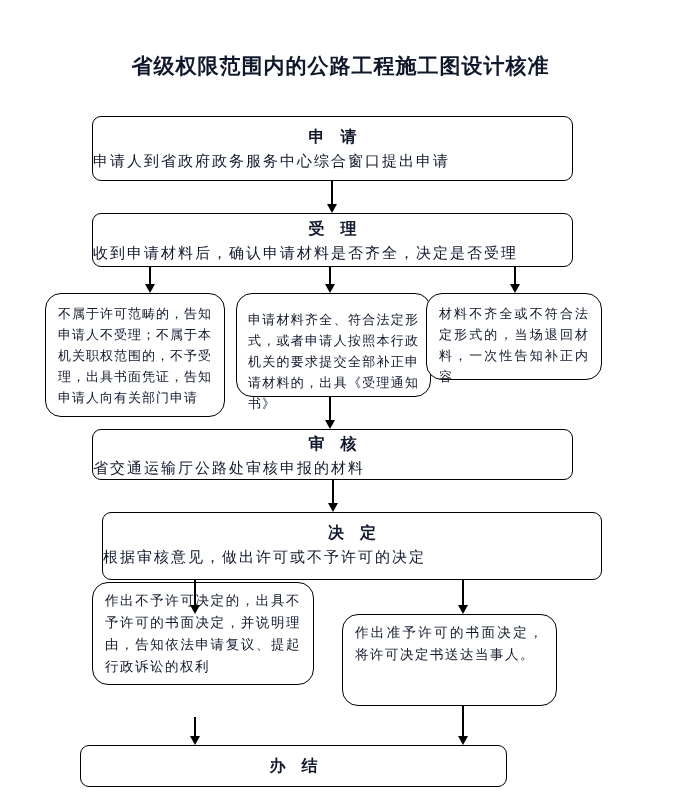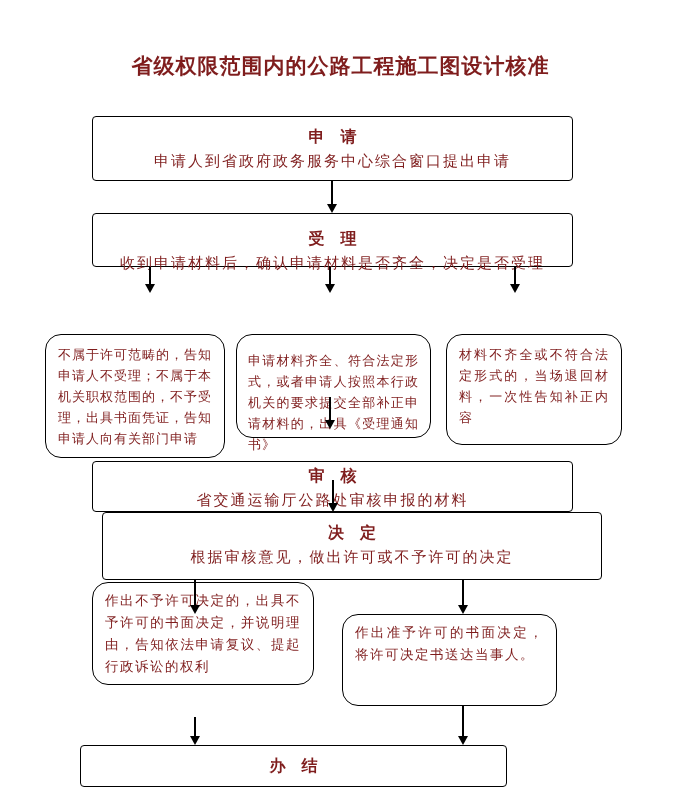--- a/index.html
+++ b/index.html
@@ -1,49 +1,49 @@
 <!DOCTYPE html>
 <html><head>
 <meta charset="utf-8">
 <style>
   html,body{margin:0;padding:0;background:#ffffff;}
   .canvas{
     position:relative;width:681px;height:803px;background:#ffffff;
-    font-family:"Liberation Serif","DejaVu Serif",serif;color:#7f1d1d;
+    font-family:"Liberation Serif","DejaVu Serif",serif;color:#0f172a;
     overflow:hidden;
   }
   .page-title{
     position:absolute;left:0;top:52px;width:100%;text-align:center;
     font-size:21px;font-weight:bold;letter-spacing:1px;
   }
   .node{
     position:absolute;border:1.5px solid #000;background:#fff;
-    box-sizing:border-box;border-radius:4px;
+    box-sizing:border-box;border-radius:9px;
   }
   .node .hd{
     text-align:center;font-weight:bold;font-size:16px;line-height:25px;
   }
   .node .bd{
-    text-align:center;font-size:15px;line-height:24px;letter-spacing:2px;
+    text-align:left;font-size:15px;line-height:24px;letter-spacing:2px;
   }
-  .branch{border-radius:16px;margin-top:41px;}
+  .branch{border-radius:16px;}
   .branch .bd{
     text-align:justify;font-size:13px;line-height:21px;letter-spacing:1px;
   }
   .smallbox{border-radius:16px;}
   .smallbox .bd{
     text-align:justify;font-size:13.5px;line-height:22px;letter-spacing:1.5px;
   }
   
   .n-apply   {left:92px; top:116px;width:481px;height:65px; padding-top:7px;}
-  .n-accept  {left:92px; top:213px;width:481px;height:54px; padding-top:12px;}
+  .n-accept  {left:92px; top:213px;width:481px;height:54px; padding-top:2px;}
   .n-notacc  {left:45px; top:293px;width:180px;height:124px;padding:9px 12px;}
   .n-acc     {left:236px;top:293px;width:195px;height:104px;padding:15px 11px;}
-  .n-ret     {left:446px;top:293px;width:176px;height:111px;padding:9px 12px;}
-  .n-review  {left:92px; top:429px;width:481px;height:51px; padding-top:1px;margin-top:32px;}
+  .n-ret     {left:426px;top:293px;width:176px;height:87px;padding:9px 12px;}
+  .n-review  {left:92px; top:429px;width:481px;height:51px; padding-top:1px;}
   .n-decide  {left:80px; top:512px;width:500px;height:68px; padding-top:7px;margin-left:22px;}
   .n-deny    {left:92px; top:582px;width:222px;height:103px;padding:7px 12px;}
   .n-grant   {left:342px;top:614px;width:215px;height:92px; padding:7px 12px;}
   .n-done    {left:80px; top:745px;width:427px;height:42px;}
   .n-done .hd{line-height:39px;}
   
   .arrow{position:absolute;width:11px;margin-left:-5.5px;}
   .arrow::before{
     content:"";position:absolute;left:4.8px;top:0;bottom:7px;width:1.4px;background:#000;
   }

